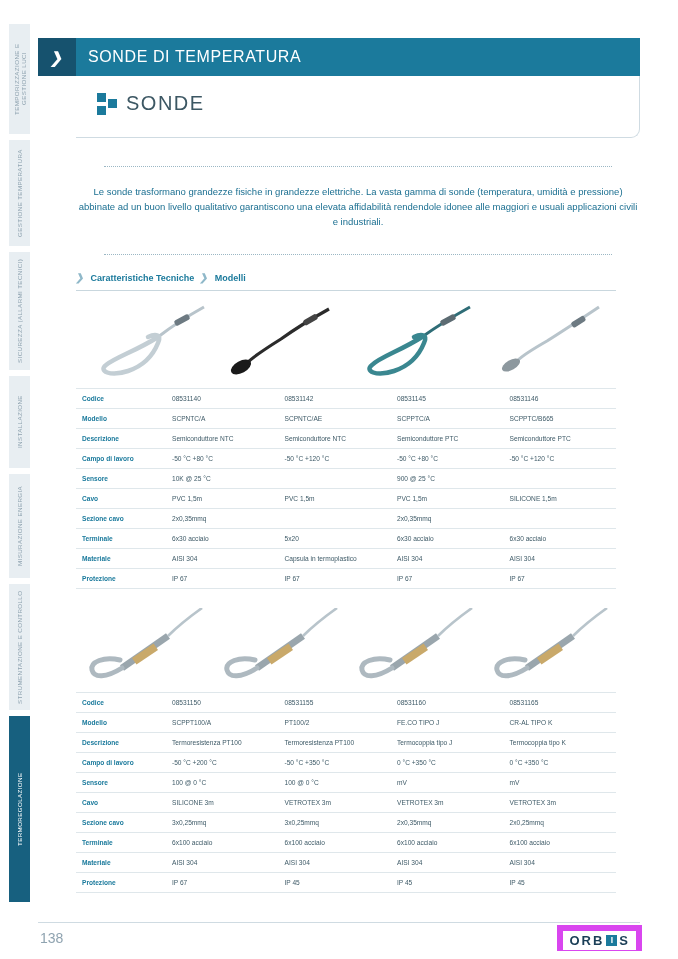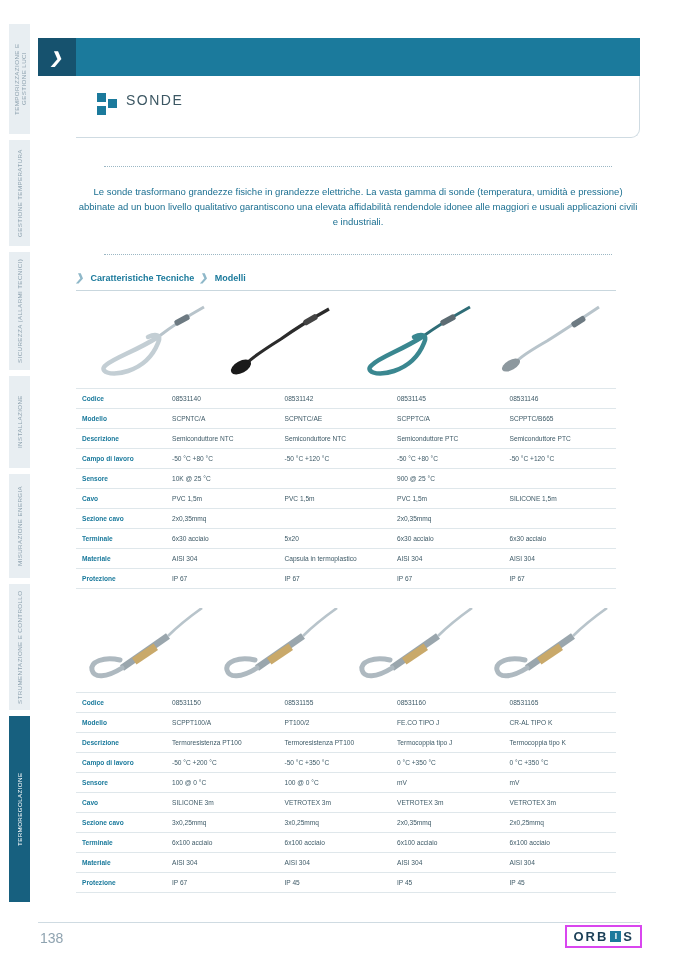--- a/index.html
+++ b/index.html
@@ -93,21 +93,21 @@
   }
   .section-logo {
     position: absolute;
     left: 97px; top: 93px;
     width: 22px; height: 24px;
   }
   .sq { position: absolute; background: #1b7a9c; }
   .section-name {
     position: absolute;
     left: 126px; top: 92px;
-    font-size: 14px;
+    font-size: 20px;
     color: #3c5763;
     letter-spacing: 1.5px;
     text-align: right;
   }
 
   
   .dots-line {
     position: absolute;
     left: 104px;
     width: 508px;
@@ -213,21 +213,21 @@
     width: 11px; height: 11px;
     background: #1b7a9c;
     color: #fff;
     font-size: 8.5px;
     line-height: 11px;
     text-align: center;
     letter-spacing: 0;
     font-weight: bold;
   }
   .brand-box {
-    border: 2px solid #d946ef;
+    border: 6px solid #d946ef;
     padding: 2px 6px;
     display: flex;
     align-items: center;
     gap: 2px;
   }
   .bottom-bar {
     position: absolute;
     left: 0; bottom: 0;
     width: 678px; height: 8px;
     background: #ffffff;
@@ -259,20 +259,21 @@
       </div>
     <div class="side-tab active" style="top:716px;height:186px;">
         <span>TERMOREGOLAZIONE</span>
       </div>
   </div>
 
   <div class="header-bar"></div>
   <div class="header-arrow-box">
     <span class="chev-white">❯</span>
   </div>
+  <div class="header-title">SONDE DI TEMPERATURA</div>
 
   <div class="section-box"></div>
   <div class="section-logo">
     <div class="sq" style="left:0;top:0;width:9px;height:9px;"></div>
     <div class="sq" style="left:11px;top:6px;width:9px;height:9px;"></div>
     <div class="sq" style="left:0;top:13px;width:9px;height:9px;"></div>
   </div>
   <div class="section-name">SONDE</div>
 
   <div class="dots-line" style="top:166px;"></div>

